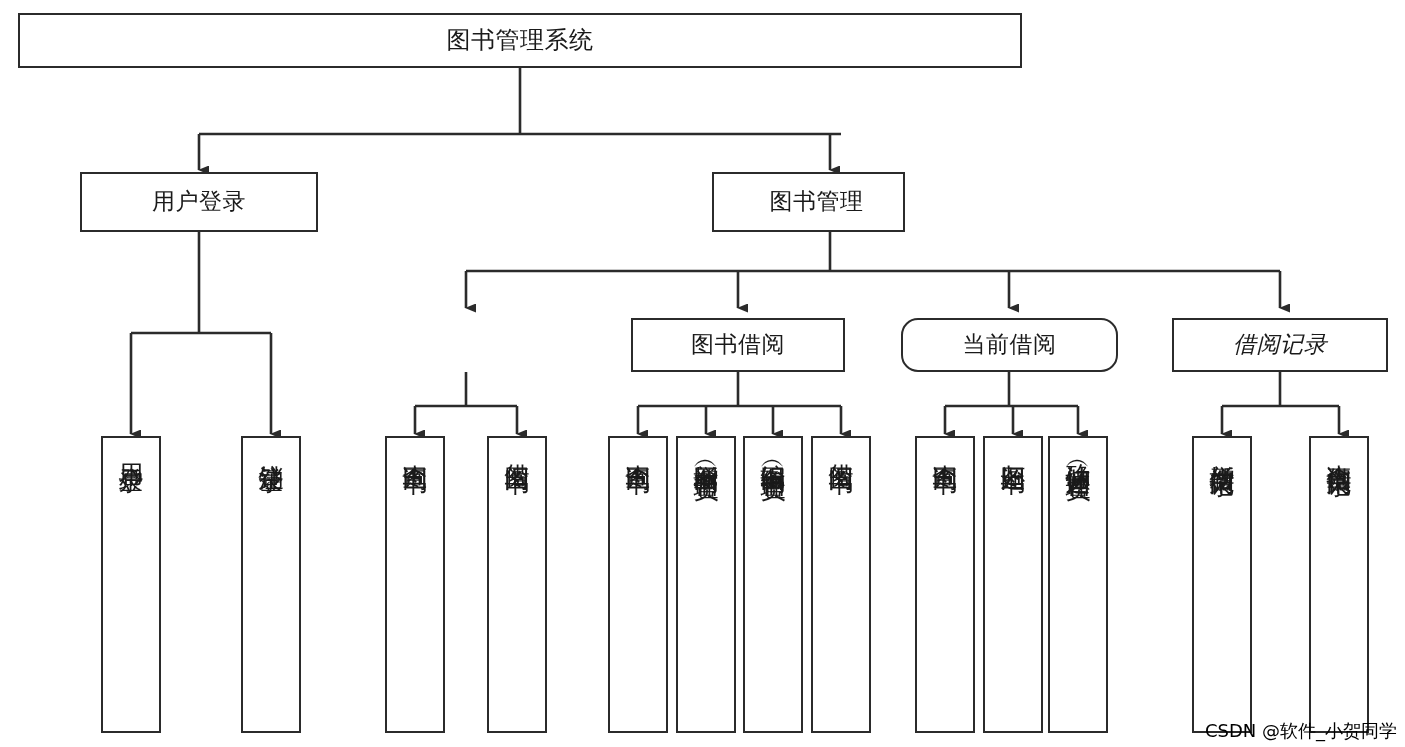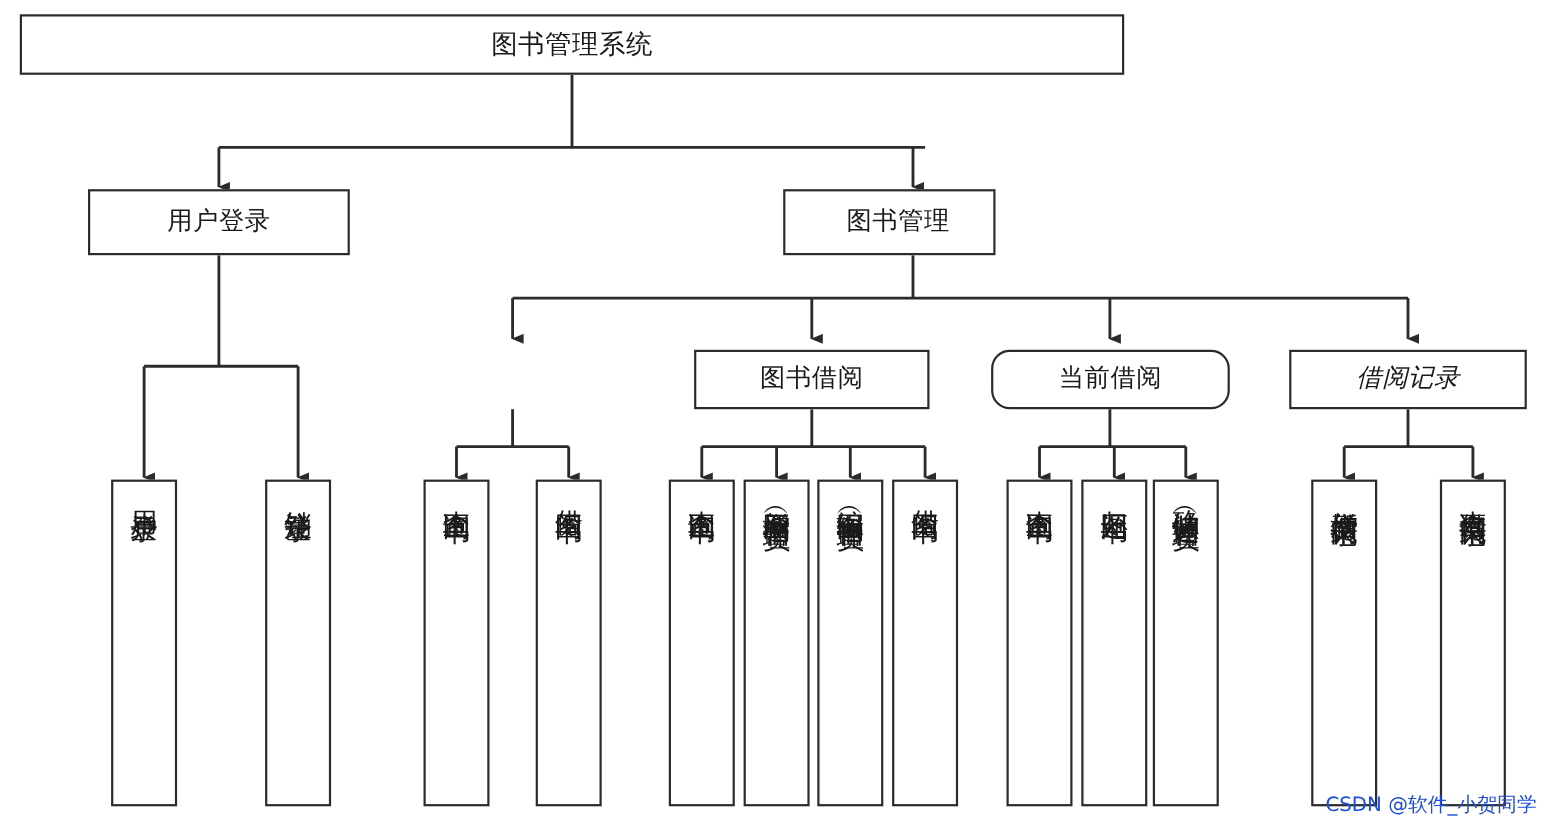--- a/index.html
+++ b/index.html
@@ -54,21 +54,21 @@
     top: 0;
     width: 1405px;
     height: 747px;
     pointer-events: none;
   }
   #watermark {
     position: absolute;
     right: 8px;
     bottom: 4px;
     font-size: 18px;
-    color: #1d4ed8;
+    color: #000000;
     white-space: nowrap;
     font-family: "DejaVu Sans", "Liberation Sans", sans-serif;
   }
 </style>
 </head>
 <body>
 
 <div id="canvas">
 
   <svg id="wires" viewBox="0 0 1405 747">

